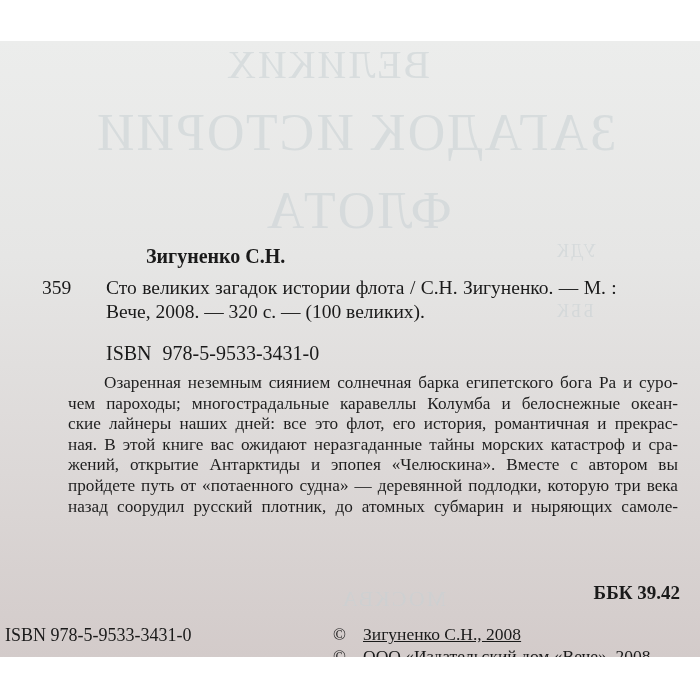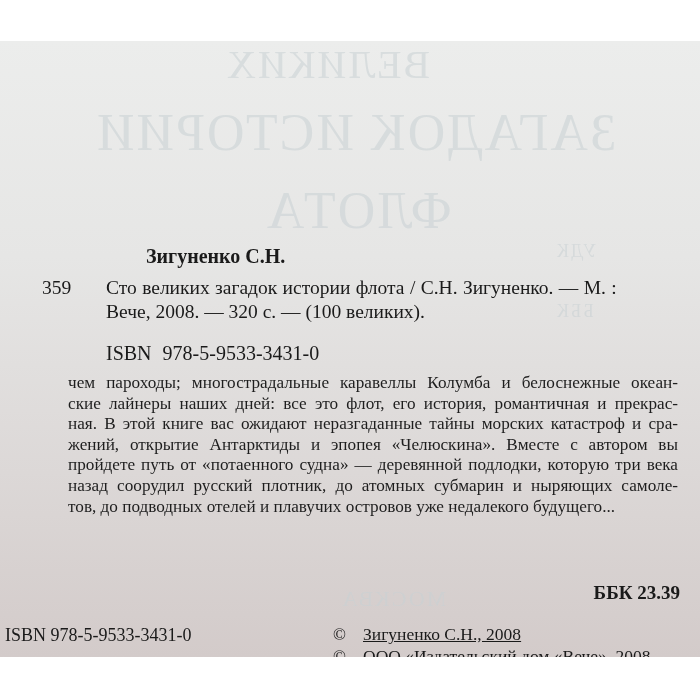--- a/index.html
+++ b/index.html
@@ -130,30 +130,30 @@
   <div class="ghost g5">ББК</div>
   <div class="ghost g6">МОСКВА</div>
 
   <div class="line author">Зигуненко С.Н.</div>
   <div class="line udc">359</div>
   <div class="line biblio1">Сто великих загадок истории флота / С.Н. Зигуненко. — М. :</div>
   <div class="line biblio2">Вече, 2008. — 320 с. — (100 великих).</div>
   <div class="line isbn-top">ISBN 978-5-9533-3431-0</div>
 
   <div class="annot">
+    <span class="p first">Озаренная неземным сиянием солнечная барка египетского бога Ра и суро-</span>
     <span class="p">чем пароходы; многострадальные каравеллы Колумба и белоснежные океан-</span>
     <span class="p">ские лайнеры наших дней: все это флот, его история, романтичная и прекрас-</span>
     <span class="p">ная. В этой книге вас ожидают неразгаданные тайны морских катастроф и сра-</span>
     <span class="p">жений, открытие Антарктиды и эпопея «Челюскина». Вместе с автором вы</span>
     <span class="p">пройдете путь от «потаенного судна» — деревянной подлодки, которую три века</span>
     <span class="p">назад соорудил русский плотник, до атомных субмарин и ныряющих самоле-</span>
-    <span class="p last">тов, до подводных отелей и плавучих островов уже недалекого будущего...</span>
   </div>
 
-  <div class="bbk">ББК 23.39</div>
+  <div class="bbk">ББК 39.42</div>
 
   <div class="line isbn-bottom">ISBN 978-5-9533-3431-0</div>
 
   <span class="copy-sym copy1">©</span>
   <span class="copy-text ct1">Зигуненко С.Н., 2008</span>
   <span class="copy-sym copy2">©</span>
   <span class="copy-text ct2">ООО «Издательский дом «Вече», 2008</span>
 
 </div>
 

